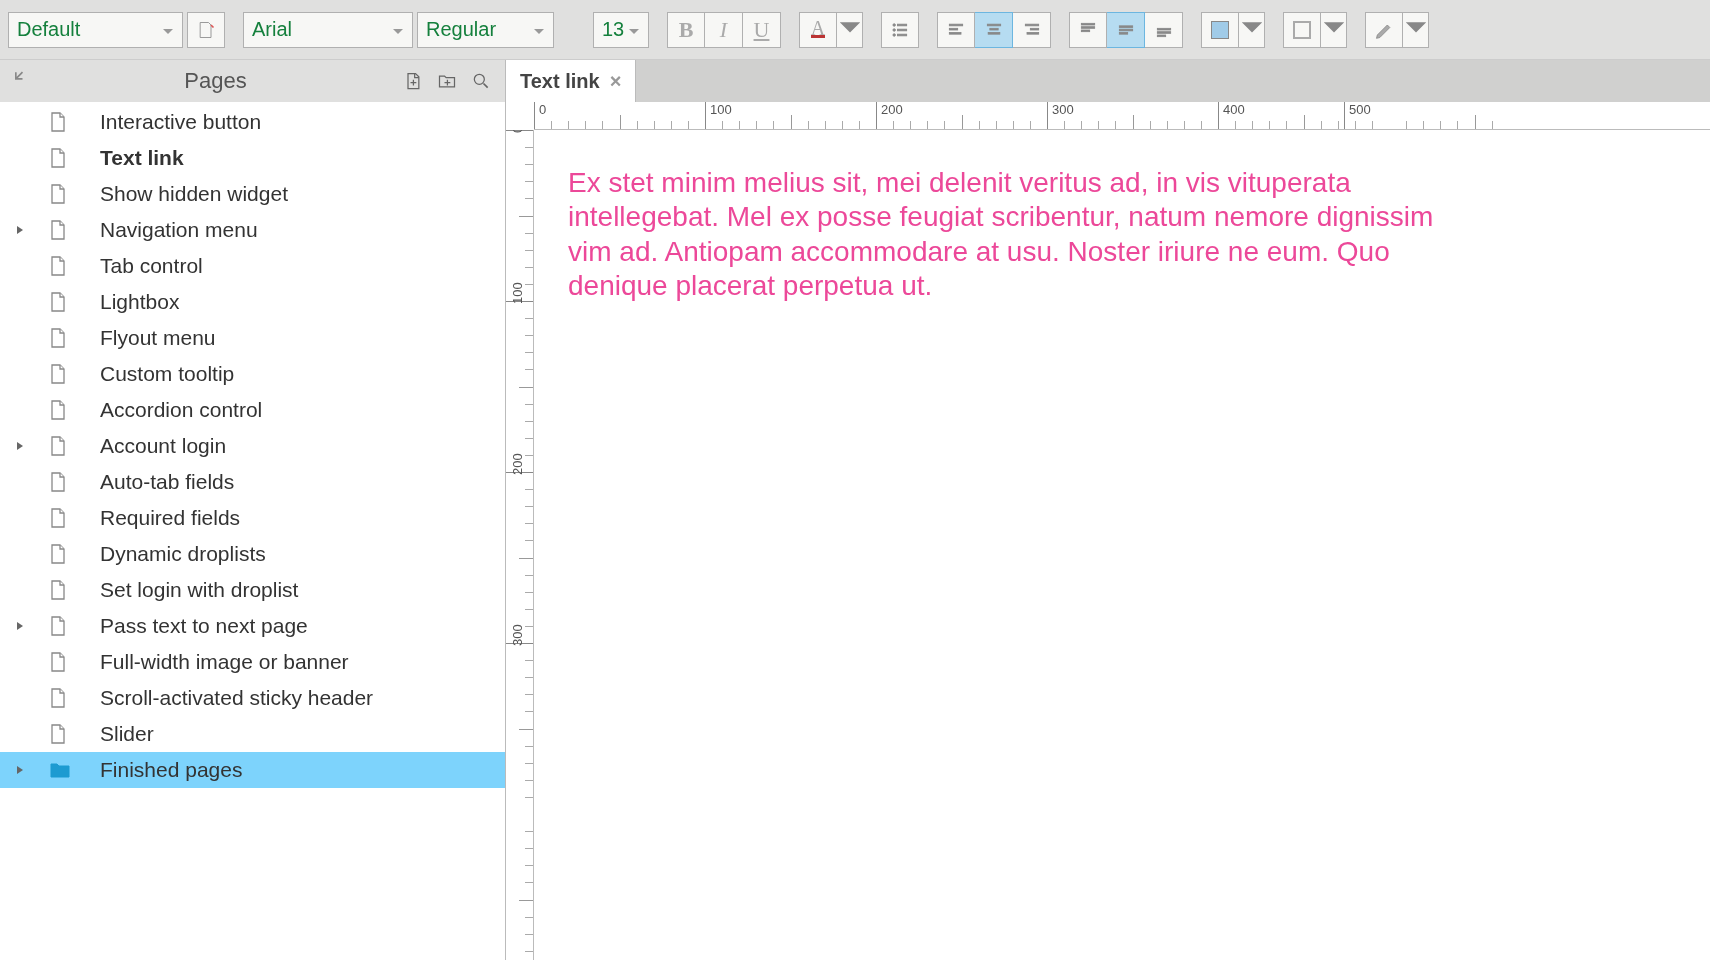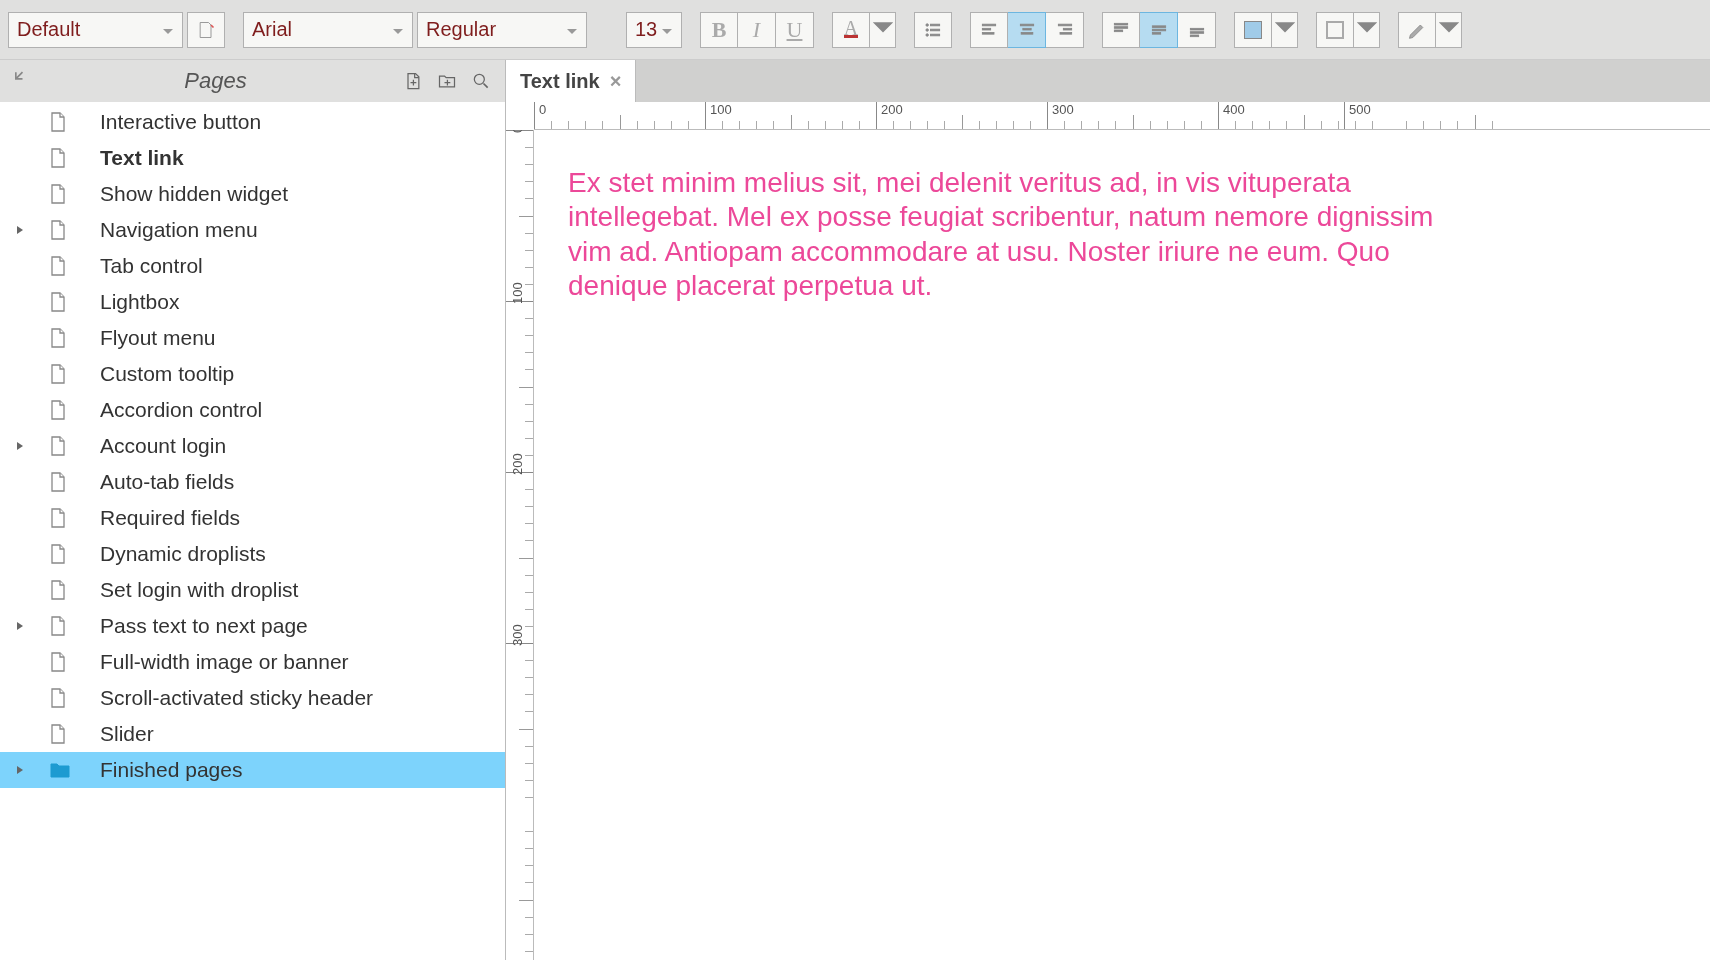--- a/index.html
+++ b/index.html
@@ -1,43 +1,43 @@
 <!DOCTYPE html>
 <html><head>
 <meta charset="utf-8">
 <style>
 * { box-sizing: border-box; margin: 0; padding: 0; }
 body { font-family: Arial, Helvetica, sans-serif; font-size: 14px; background: #fff; width: 1710px; height: 960px; overflow: hidden; user-select: none; }
 
 
 .toolbar { display: flex; align-items: center; height: 60px; background: #e0e0df; border-bottom: 1px solid #ccc; padding: 0 8px; gap: 4px; }
-.tb-combo { display: flex; align-items: center; height: 36px; border: 1px solid #b0b0b0; background: #f7f7f5; font-size: 20px; color: #7f1d1d; padding: 0 8px; position: relative; cursor: pointer; }
+.tb-combo { display: flex; align-items: center; height: 36px; border: 1px solid #b0b0b0; background: #f7f7f5; font-size: 20px; color: #15803d; padding: 0 8px; position: relative; cursor: pointer; }
 .tb-combo.style { width: 175px; }
 .tb-combo.font { width: 170px; }
-.tb-combo.weight { width: 170px; justify-content: center; }
+.tb-combo.weight { width: 137px; justify-content: center; }
 .tb-combo.size { width: 56px; margin-left: 35px; }
 .tb-combo .caret { margin-left: auto; }
 .caret svg { width: 12px; height: 8px; fill: #999; }
 
 .tb-btn { display: flex; align-items: center; justify-content: center; width: 38px; height: 36px; border: 1px solid #b0b0b0; background: #f7f7f5; color: #888; cursor: pointer; }
 .tb-btn.active { background: #b6dcf1; border-color: #6cb6e0; }
 .tb-btn svg { width: 20px; height: 20px; stroke: #888; fill: #888; }
 
 .tb-group { display: flex; }
 .tb-group .tb-btn { border-radius: 0; }
 .tb-group .tb-btn + .tb-btn { border-left: none; }
 
 .tb-sep { width: 10px; }
 
 
 .main { display: flex; height: calc(100% - 60px); }
 
 
 .panel { width: 506px; background: #fff; border-right: 1px solid #bbb; display: flex; flex-direction: column; }
-.panel-header { height: 42px; background: #e0e0df; display: flex; align-items: center; padding: 0 10px; font-size: 22px; color: #555; font-style: italic; }
+.panel-header { height: 42px; background: #e0e0df; display: flex; align-items: center; padding: 0 10px; font-size: 22px; color: #555; }
 .panel-header .ph-collapse { margin-right: 8px; cursor: pointer; }
 .panel-header .ph-title { flex: 1; text-align: center; }
 .panel-header .ph-icn { width: 28px; height: 28px; margin-left: 6px; cursor: pointer; display: flex; align-items:center; justify-content:center; }
 .panel-header svg { width: 20px; height: 20px; stroke:#666; fill:none; stroke-width:1.5; }
 
 .tree { flex: 1; overflow-y: auto; padding-top: 2px; }
 .tree-item { display: flex; align-items: center; height: 36px; font-size: 21px; font-weight: 300; color: #333; padding-left: 10px; cursor: pointer; gap: 20px; }
 .tree-item.selected { background: #7dd3fc; }
 .tree-item .expander { width: 20px; display: flex; justify-content:center; }
 .tree-item .icn { width: 22px; margin-right: 8px; display:flex; align-items:center; }

